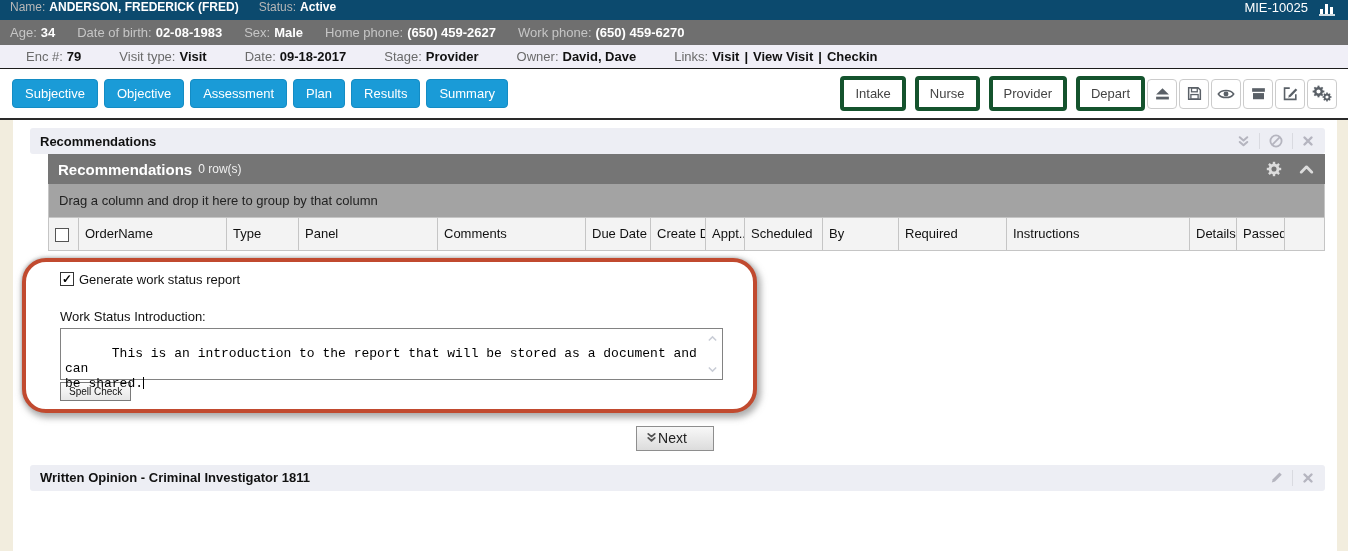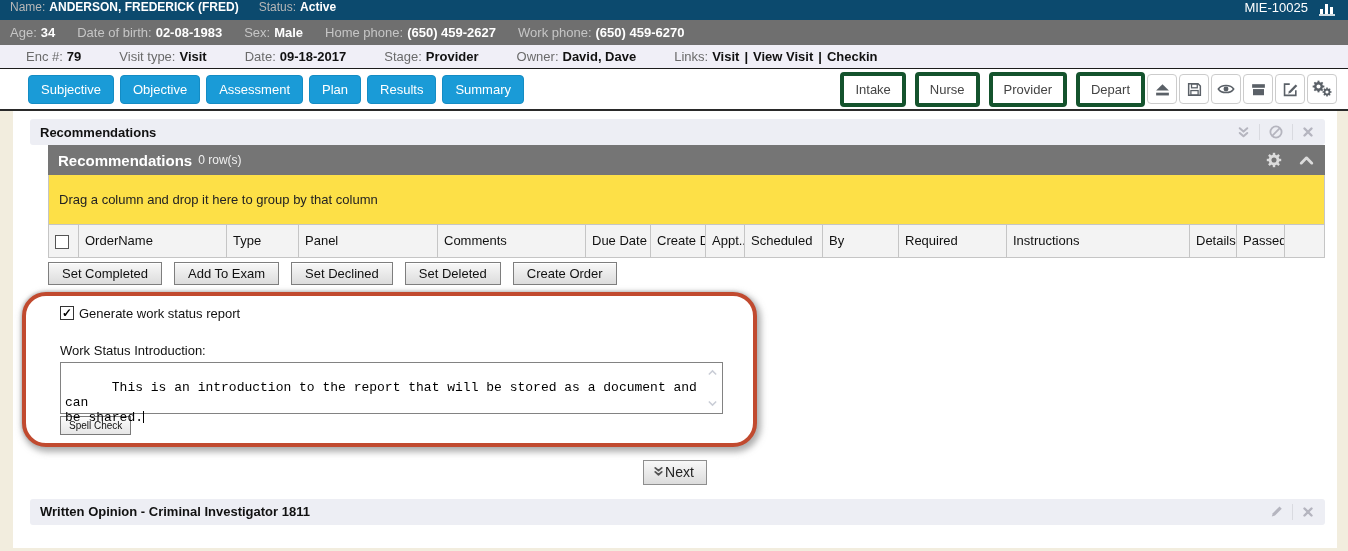--- a/index.html
+++ b/index.html
@@ -20,22 +20,22 @@
           padding:0 10px; font-size:13px; }
   .bar2 .lbl { color:#c6c6c6; margin-right:4px; }
   .bar2 .val { font-weight:bold; margin-right:22px; }
   .bar3 { height:24px; background:#f0eff7; color:#111; display:flex; align-items:center;
           padding:0 10px; font-size:13px; border-bottom:1px solid #1c1c1c; }
   .bar3 .lbl { color:#6a6a6a; margin-right:4px;margin-left:16px; }
   .bar3 .val { font-weight:bold; margin-right:22px; }
   .bar3 .links a { color:#111; font-weight:bold; text-decoration:none; }
   .bar3 .links .sep { font-weight:bold; margin:0 5px; }
   
-  .toolbar { height:42px; background:#fff; border-bottom:2px solid #2a2a2a;
-             display:flex; align-items:center; padding:0 11px 0 28px; }
+  .toolbar { height:51px; background:#fff; border-bottom:2px solid #2a2a2a;
+             display:flex; align-items:center; padding:0 11px 0 12px; }
   .tab { background:#1a9bd7; color:#fff; border:1px solid #148cc4; border-radius:4px;
          padding:6px 12px; font-size:13px; margin-right:6px; cursor:pointer; }
   .stage-btn { background:#fff; border:4px solid #14532d; border-radius:4px; padding:6px 11px;
                font-size:13px; color:#444; margin-left:9px; cursor:pointer; }
   .icon-btn { width:30px; height:30px; border:1px solid #ccc; border-radius:4px;
               display:flex; align-items:center; justify-content:center; margin-left:2px;
               color:#5a6067; background:#fff; cursor:pointer; }
   .icon-btn:first-of-type { margin-left:10px; }
   
   .content-outer { height:437px; padding:0 11px 0 13px; background:#f2edde; }
@@ -49,22 +49,22 @@
   .add-line { margin:10px 0 11px 17px; font-size:13px; color:#222; }
   .add-line a { color:#222; text-decoration:underline; cursor:pointer; }
   
   .grid { margin-left:35px; width:1277px; }
   .grid-header { background:#757575; color:#fff; height:30px; display:flex;
                  align-items:center; padding:0 10px; }
   .grid-title { font-weight:bold; font-size:15px; }
   .grid-count { font-size:12px; margin-left:6px; color:#f0f0f0;text-align:right; }
   .grid-header-icons { margin-left:auto; display:flex; gap:16px; align-items:center; color:#dcdcdc; }
   .grid-header-icons svg { cursor:pointer; }
-  .drag-row { border:1px solid #c5c5c5; border-top:none; background:#fde047;
-              padding:17px 10px; font-size:13px; color:#222; }
+  .drag-row { border:1px solid #c5c5c5; border-top:none; background:#a3a3a3;
+              padding:9px 10px; font-size:13px; color:#222; }
   table.rec-table { border-collapse:collapse; table-layout:fixed; width:1277px; font-size:13px; }
   .rec-table th { background:#f3f3f3; border:1px solid #c5c5c5; border-top:none;
                   font-weight:normal; text-align:left; padding:8px 6px; color:#111;
                   white-space:nowrap; overflow:hidden; cursor:pointer; }
   .rec-table td.empty-cell { border:1px solid #c5c5c5; border-top:none; text-align:center;
                   padding:6px; background:#fff; }
   .checkbox { width:14px; height:14px; border:1px solid #555; background:#fff;
               display:inline-block; vertical-align:middle; }
   
   .actions { margin:4px 0 0 35px; display:flex; gap:12px; }
@@ -85,21 +85,21 @@
             padding:2px 20px 2px 4px; white-space:pre-wrap; position:relative; color:#000;
             cursor:text; }
   .caret { display:inline-block; width:1px; height:12px; background:#000; vertical-align:-2px; }
   .ws-scroll { position:absolute; right:2px; color:#c9cdd6; }
   .ws-scroll.up { top:3px; } .ws-scroll.down { bottom:3px; }
   .spell-btn { margin-top:2px; background:linear-gradient(#fdfdfd,#e6e6e6); border:1px solid #7a7a7a;
                font-size:10px; padding:3px 8px; color:#111; cursor:pointer; }
   
   .next-row { display:flex; justify-content:center; margin-top:13px; }
   .next-btn { display:flex; align-items:center; gap:0; background:linear-gradient(#f8f8f8,#dcdcdc);
-              border:1px solid #8e8e8e; padding:3px 12px 4px 8px; font-size:14px; color:#222;
+              border:1px solid #8e8e8e; padding:3px 26px 4px 8px; font-size:14px; color:#222;
               cursor:pointer; }
   .next-btn svg { color:#555; }
   .wo-bar { margin:14px 12px 0 17px; }
   svg { display:block; }
 </style>
 </head>
 <body>
 
 <svg width="0" height="0" style="position:absolute">
   <symbol id="sym-barchart" viewBox="0 0 20 16">
@@ -327,27 +327,20 @@
         <th>Required</th>
         <th>Instructions</th>
         <th>Details</th>
         <th>Passed</th>
         <th></th>
       </tr>
     </tbody>
         </table>
   </div>
 
-  <div class="actions">
-    <button class="action-btn">Set Completed</button>
-    <button class="action-btn">Add To Exam</button>
-    <button class="action-btn">Set Declined</button>
-    <button class="action-btn">Set Deleted</button>
-    <button class="action-btn">Create Order</button>
-  </div>
 
   <div class="highlight">
     <div class="gen-row">
       <span class="gen-check">✓</span>
       <span>Generate work status report</span>
     </div>
     <div class="ws-label">Work Status Introduction:</div>
     <div class="ws-box">
       <span>This is an introduction to the report that will be stored as a document and can
 be shared.</span><span class="caret"></span>

